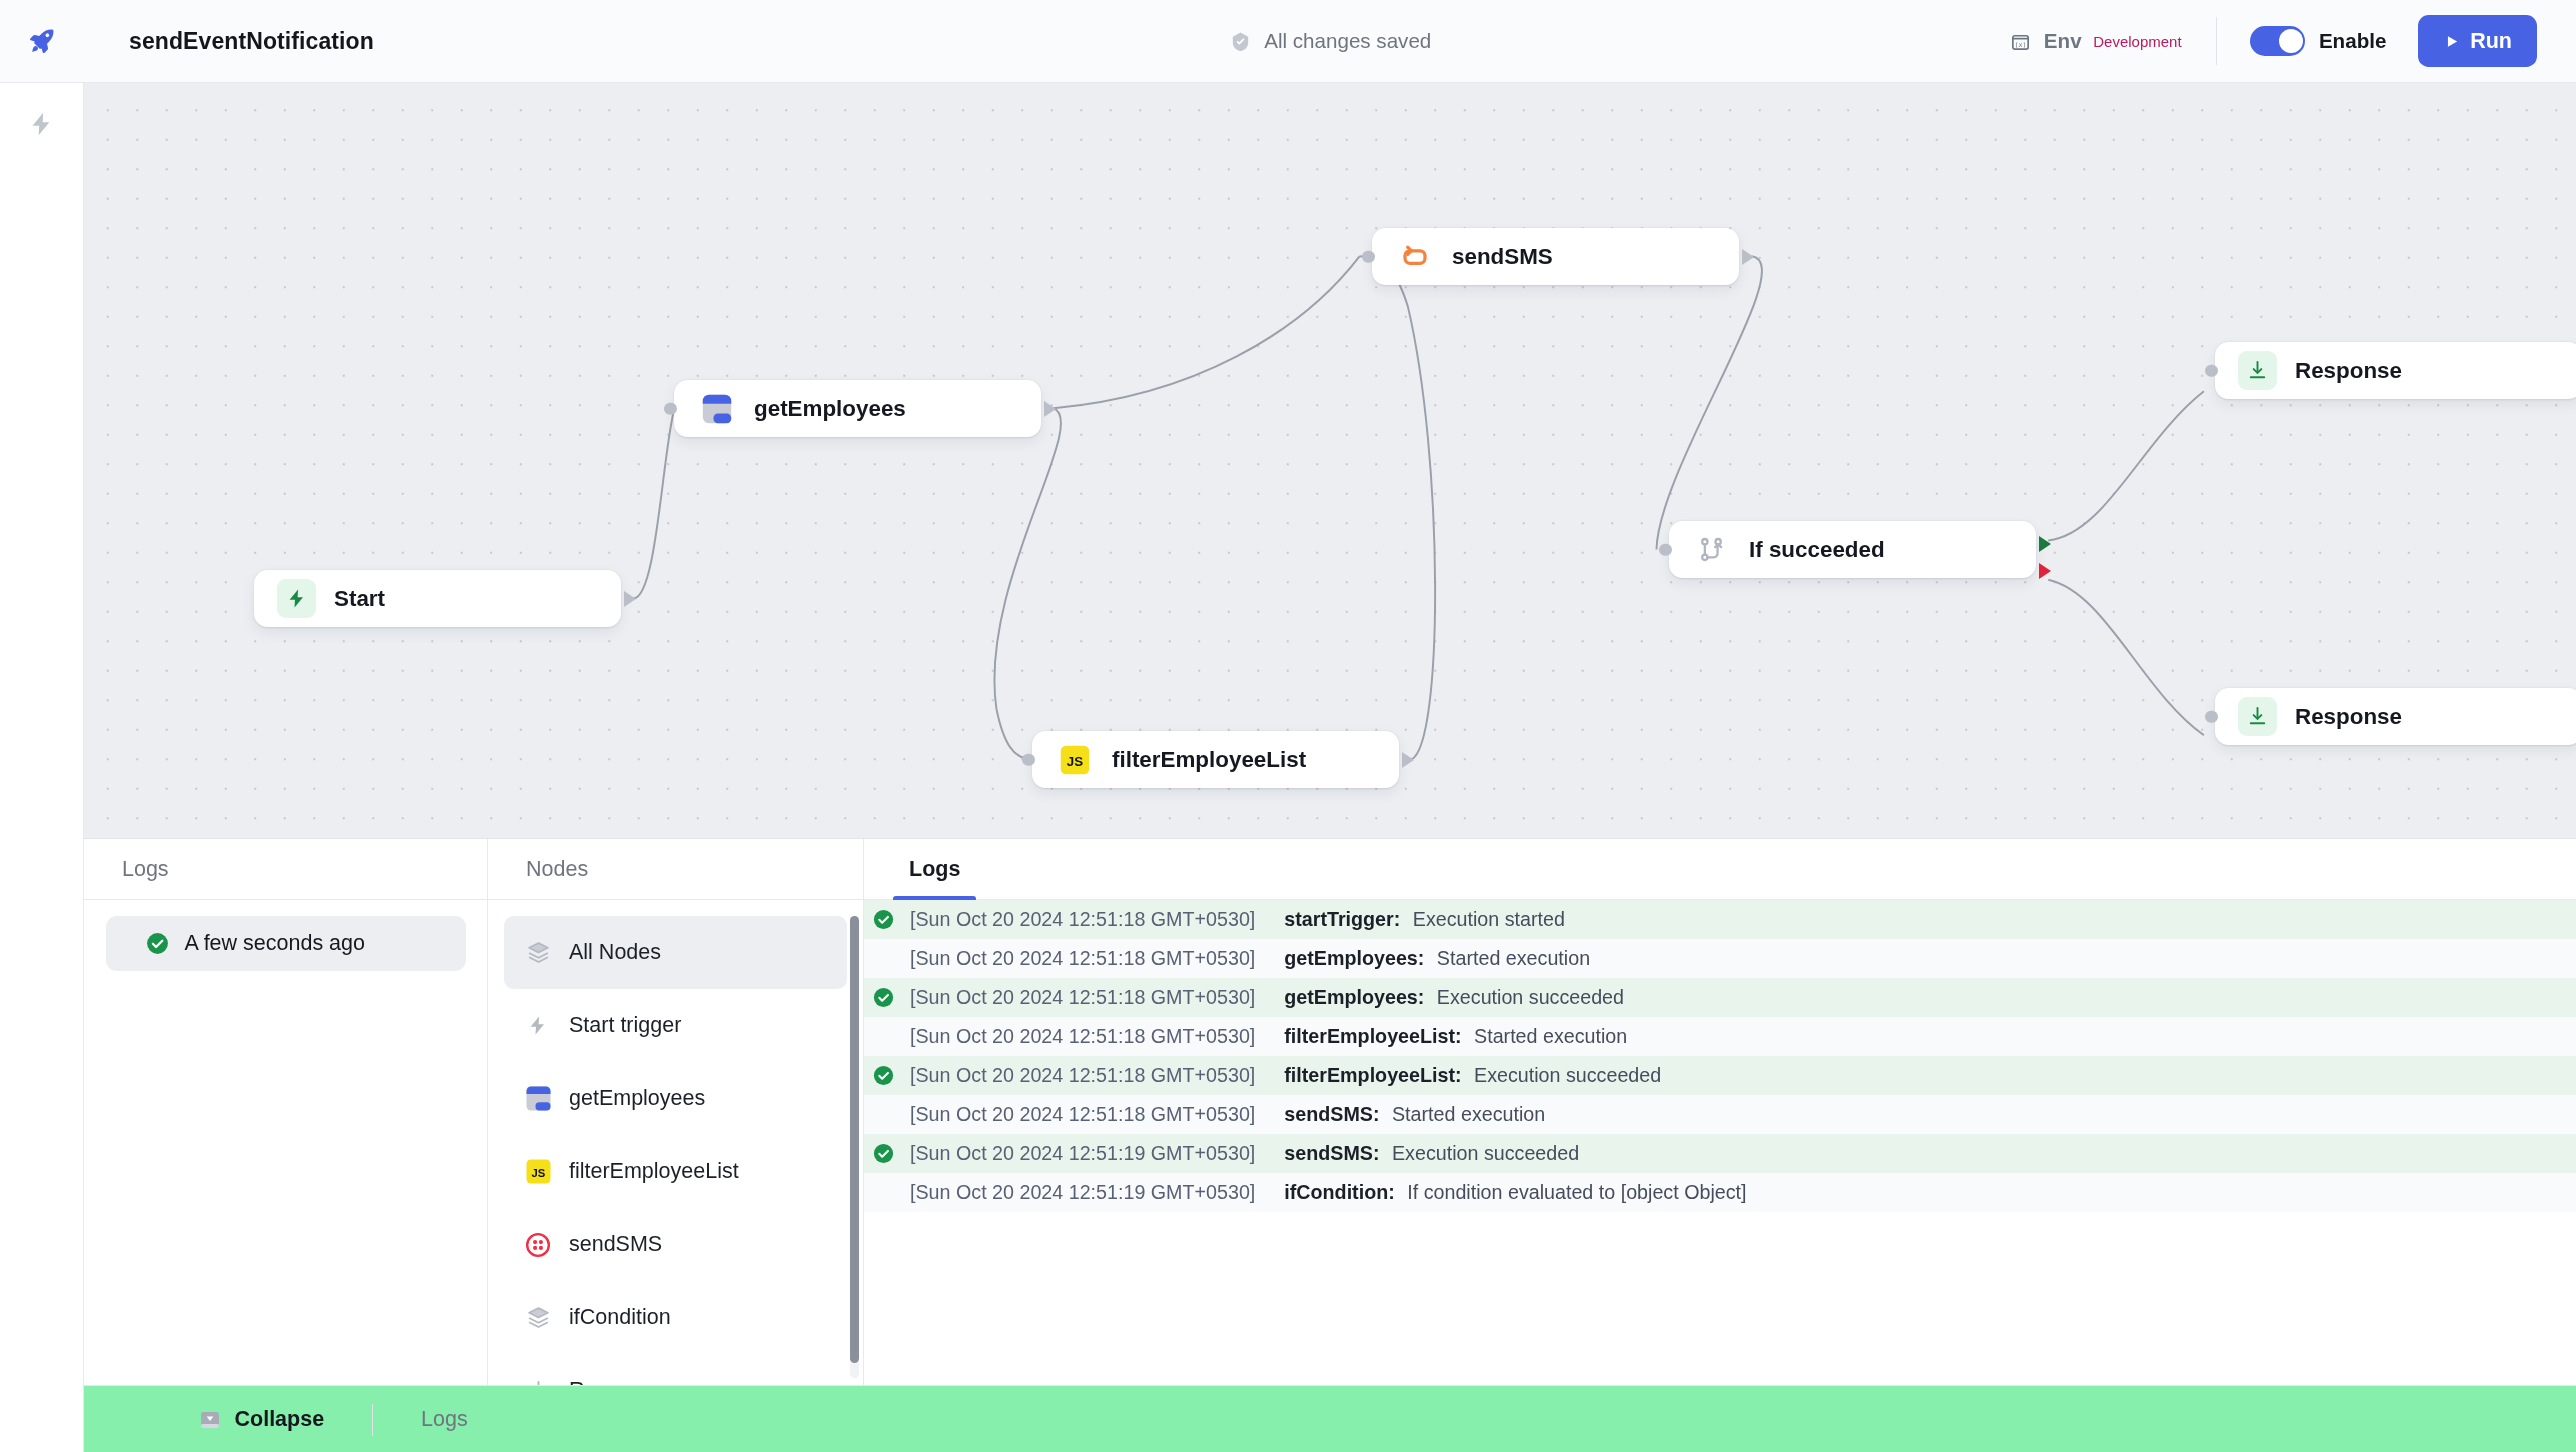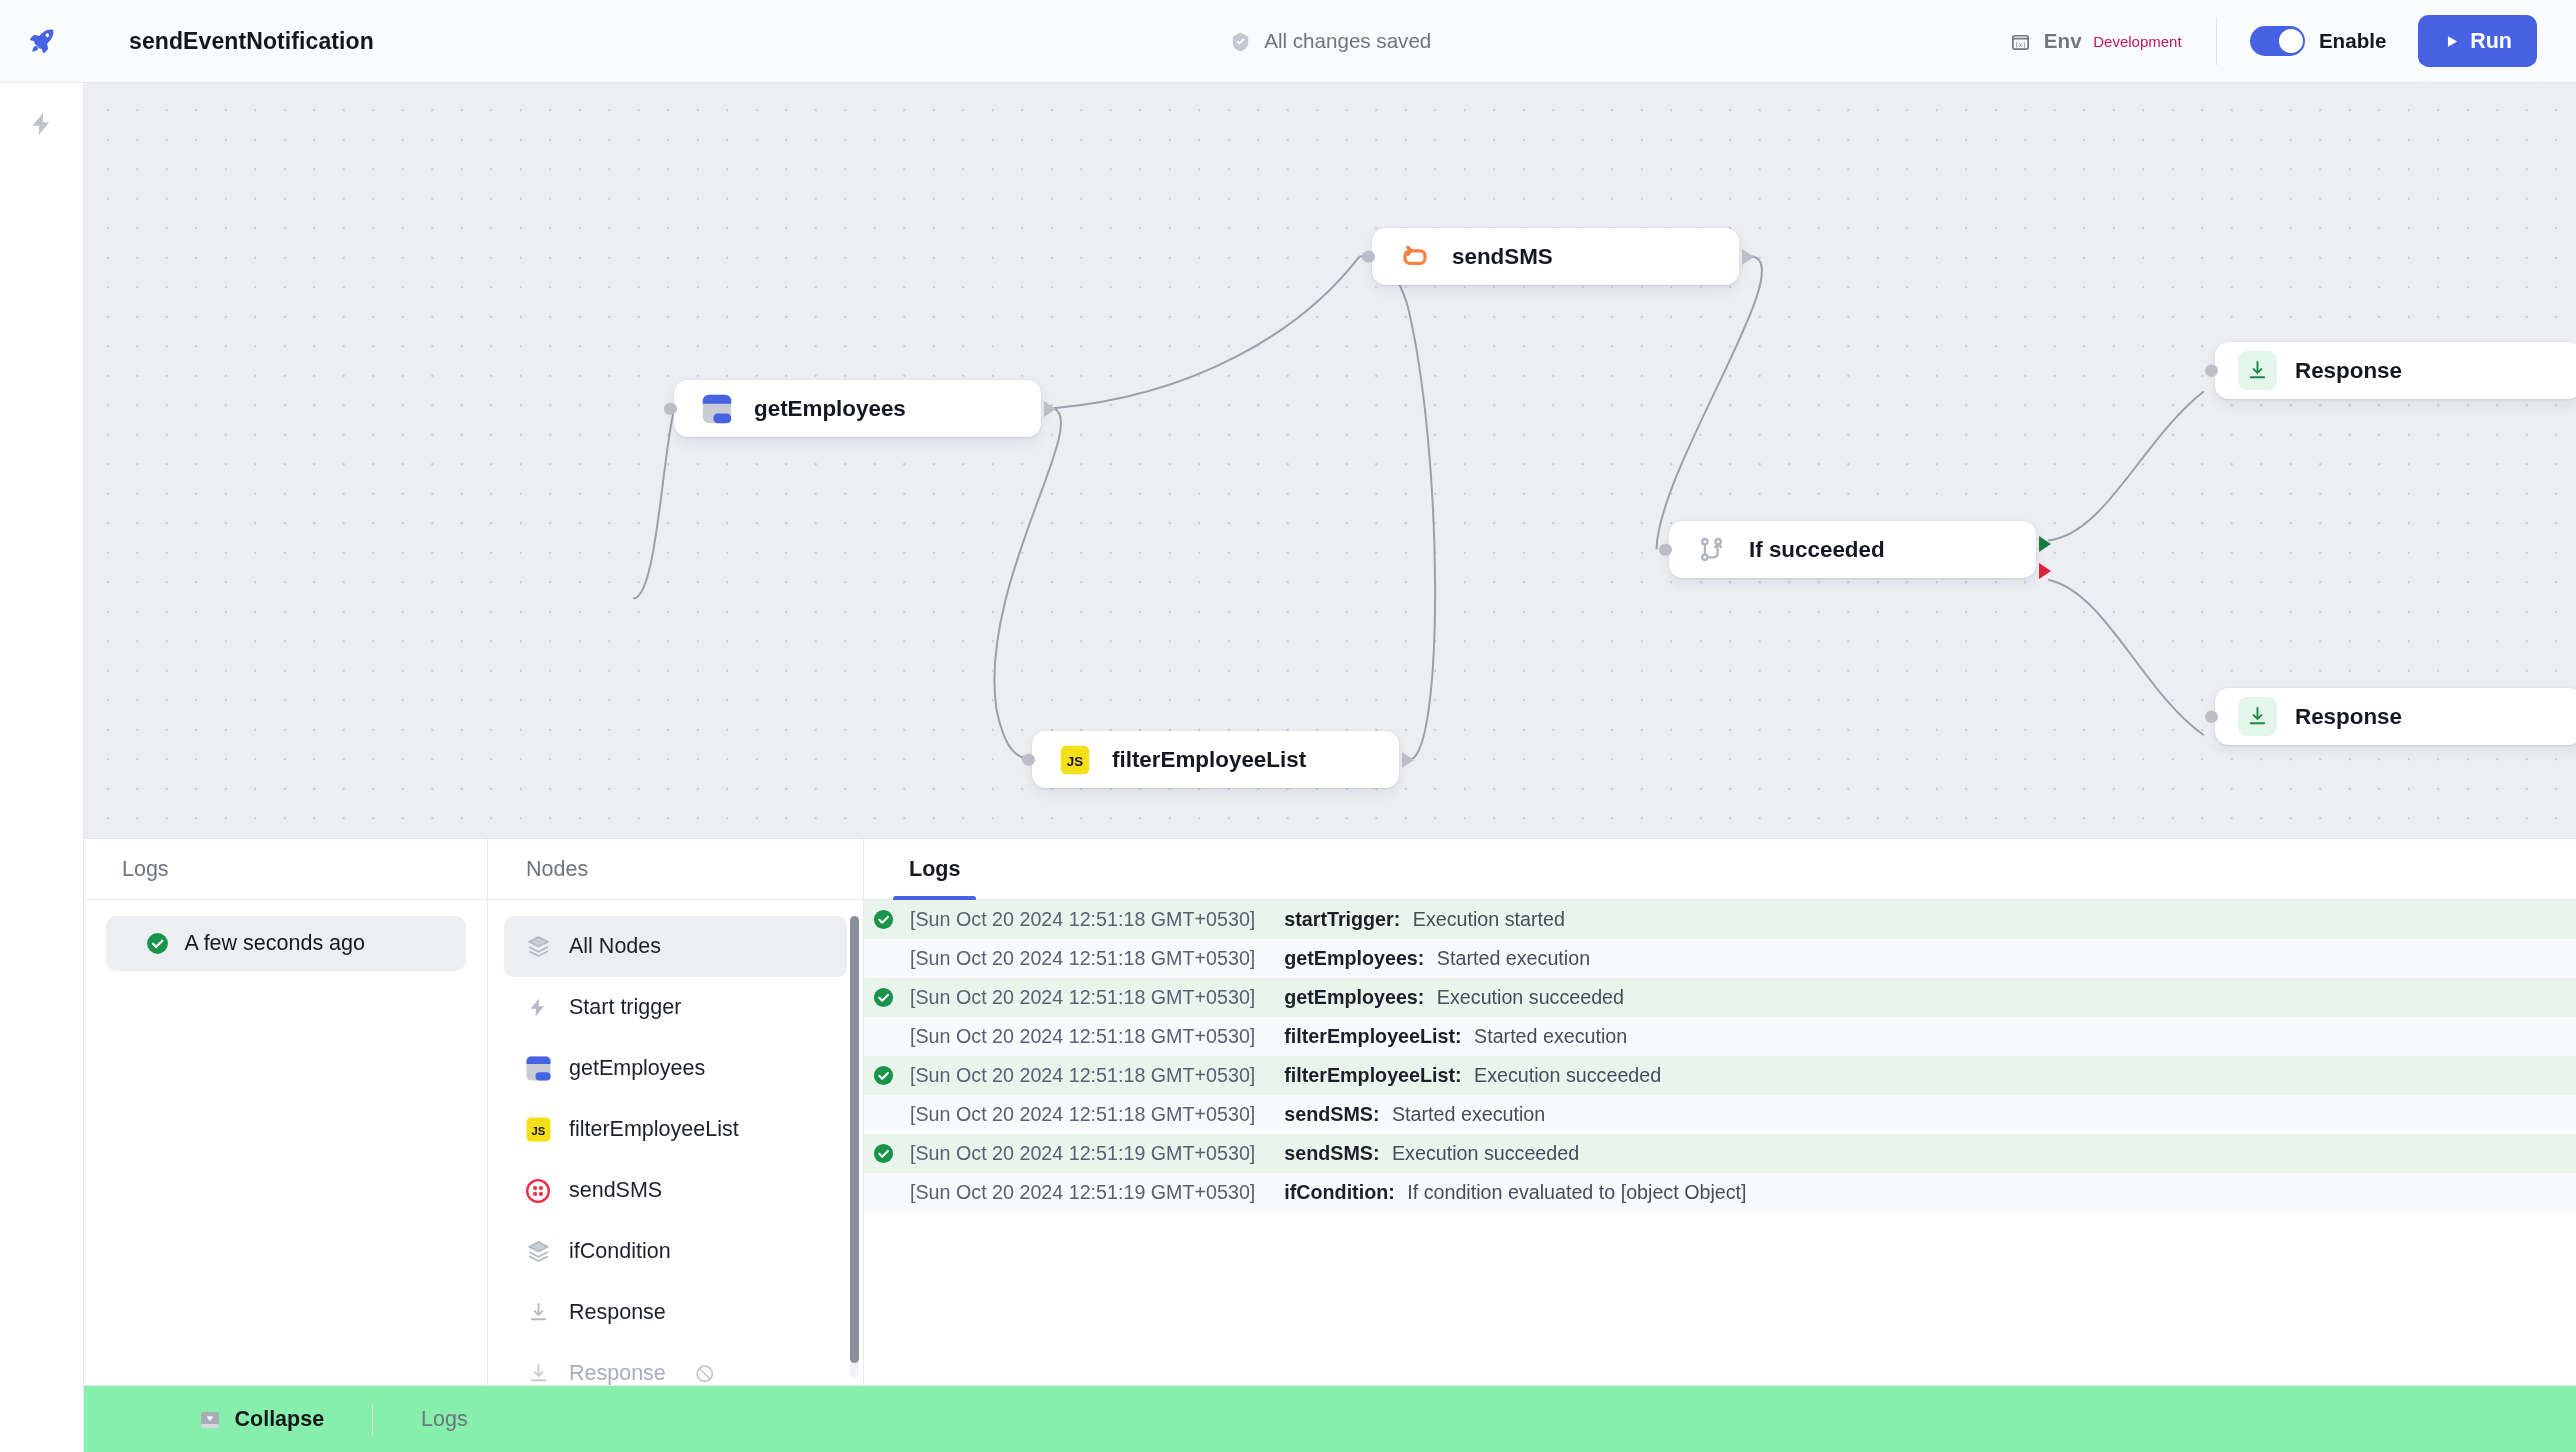--- a/index.html
+++ b/index.html
@@ -172,21 +172,21 @@
 
   .run-item {
     margin: 0 21.5px; height: 55px;
     background: #eceef2; border-radius: 11px;
     display: flex; align-items: center; gap: 15px;
     padding: 0 39px; cursor: pointer;
   }
   .run-item .rlabel { font-size: 21.5px; color: #15181f; }
 
   .node-item {
-    margin: 0 16px; height: 61px;
+    margin: 0 16px; height: 73px;
     border-radius: 9.8px;
     display: flex; align-items: center; gap: 16px;
     padding: 0 19px; cursor: pointer;
   }
   .node-item.selected { background: #eceef2; }
   .node-item .nmlabel { font-size: 21.5px; color: #1c2029; white-space: nowrap; }
   .node-item.disabled .nmlabel { color: #a8adb7; }
   .node-item .niconbox { width: 30px; flex: 0 0 30px; display: flex; align-items: center; justify-content: center; }
 
   .nodes-scroll-track {
@@ -314,20 +314,29 @@
           <path d="M 1484 757 C 1520 740 1520 420 1480 250 C 1466 205 1450 194 1426 194"></path>
 
           <path d="M 1864 194 C 1920 200 1760 430 1758 522"></path>
 
           <path d="M 2196 512 C 2260 505 2300 400 2370 345"></path>
 
           <path d="M 2196 556 C 2260 570 2300 680 2370 730"></path>
         </g>
       </svg>
 
+      <div class="node" style="left:170px; top:487px; width:367px;">
+        <span class="nicon icon-green-bg">
+          <svg width="21.5" height="25" viewBox="0 0 24 24" fill="#188a46">
+              <path d="M13.5 2 4 13.5h6L9.5 22 19 10.5h-6z"></path>
+            </svg>
+        </span>
+        <span class="nlabel">Start</span>
+        <span class="handle-out"></span>
+      </div>
 
       <div class="node" style="left:590px; top:297px; width:367px;">
         <span class="handle-in"></span>
         <span class="nicon icon-plain">
           <svg width="32" height="32" viewBox="0 0 36 36">
             <rect x="2" y="2" width="32" height="32" rx="7" fill="#c9ccd4"></rect>
             <path d="M2 9a7 7 0 0 1 7-7h18a7 7 0 0 1 7 7v3H2z" fill="#4763e4"></path>
             <rect x="14" y="23" width="20" height="11" rx="5" fill="#4763e4"></rect>
           </svg>
         </span>

